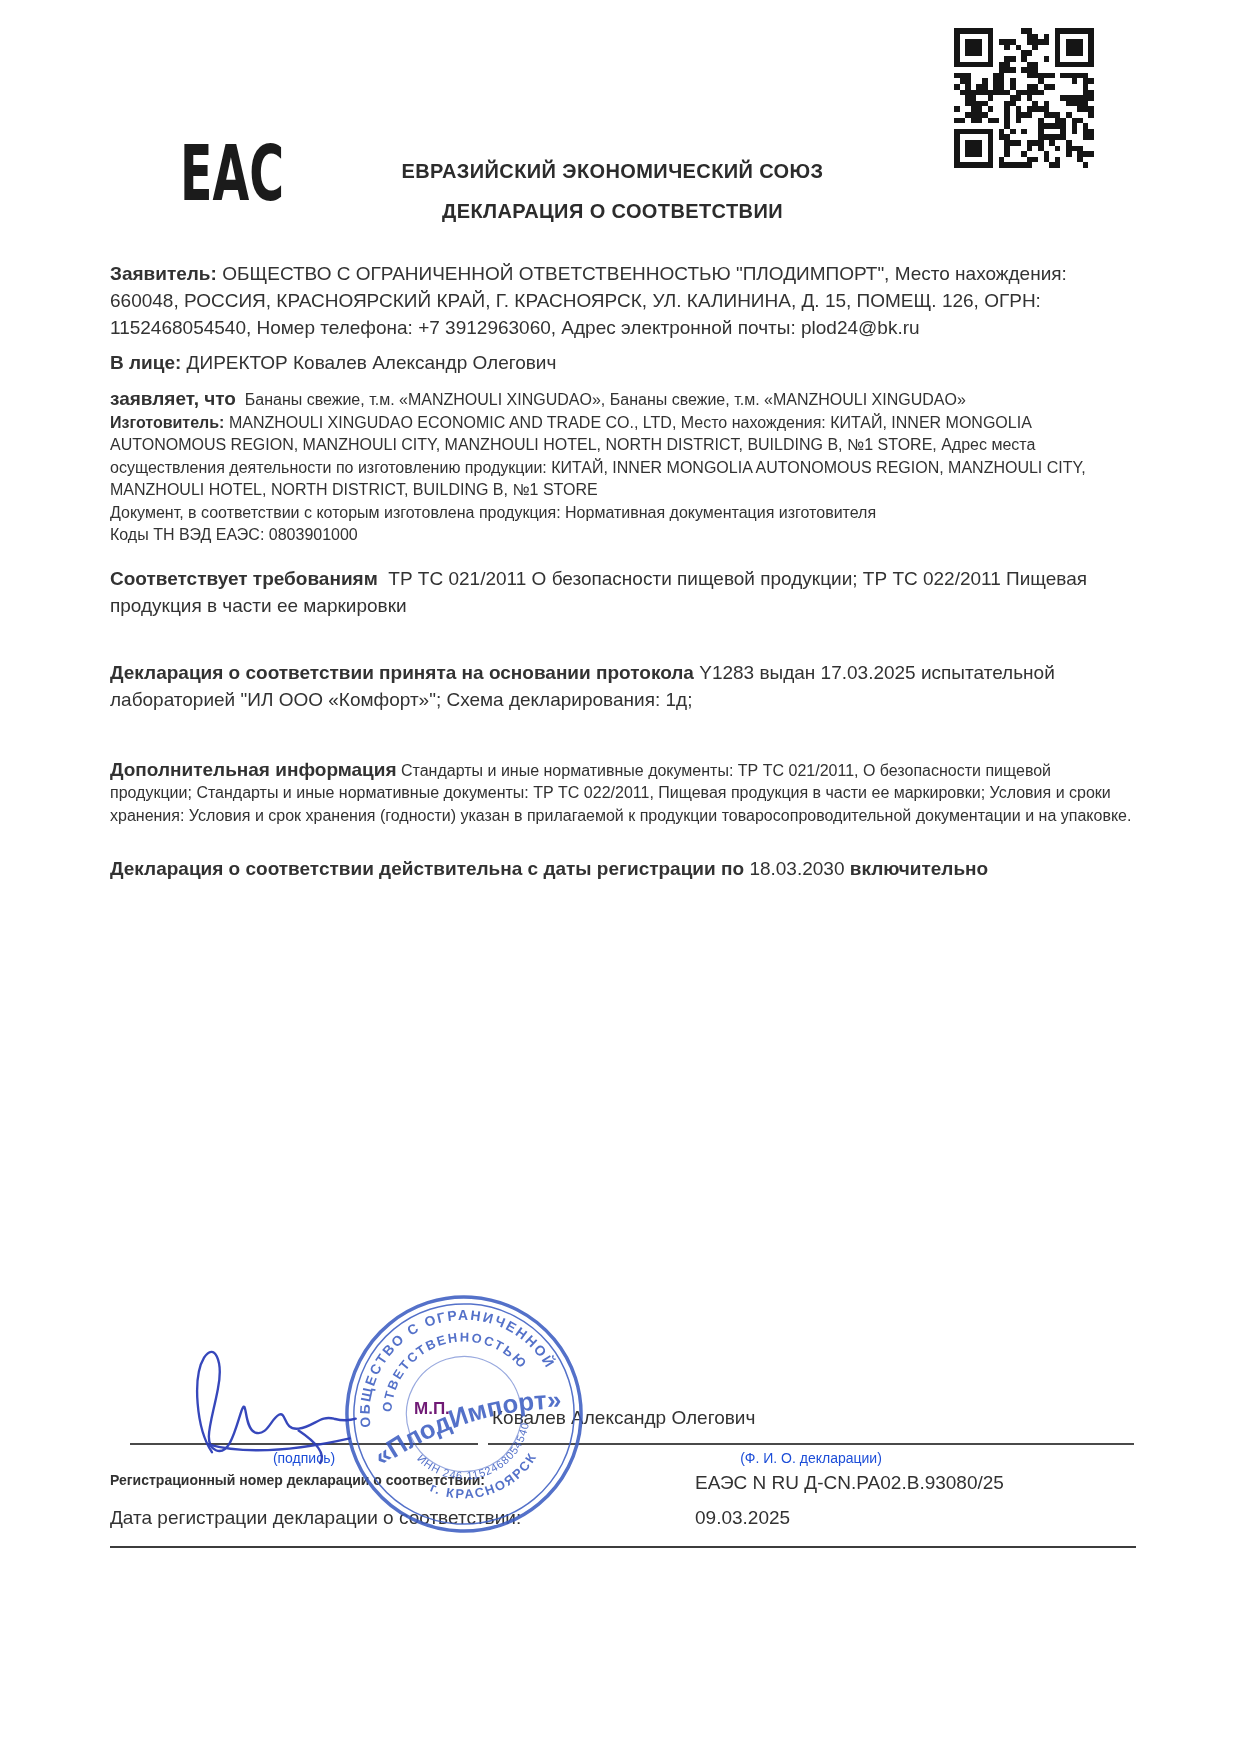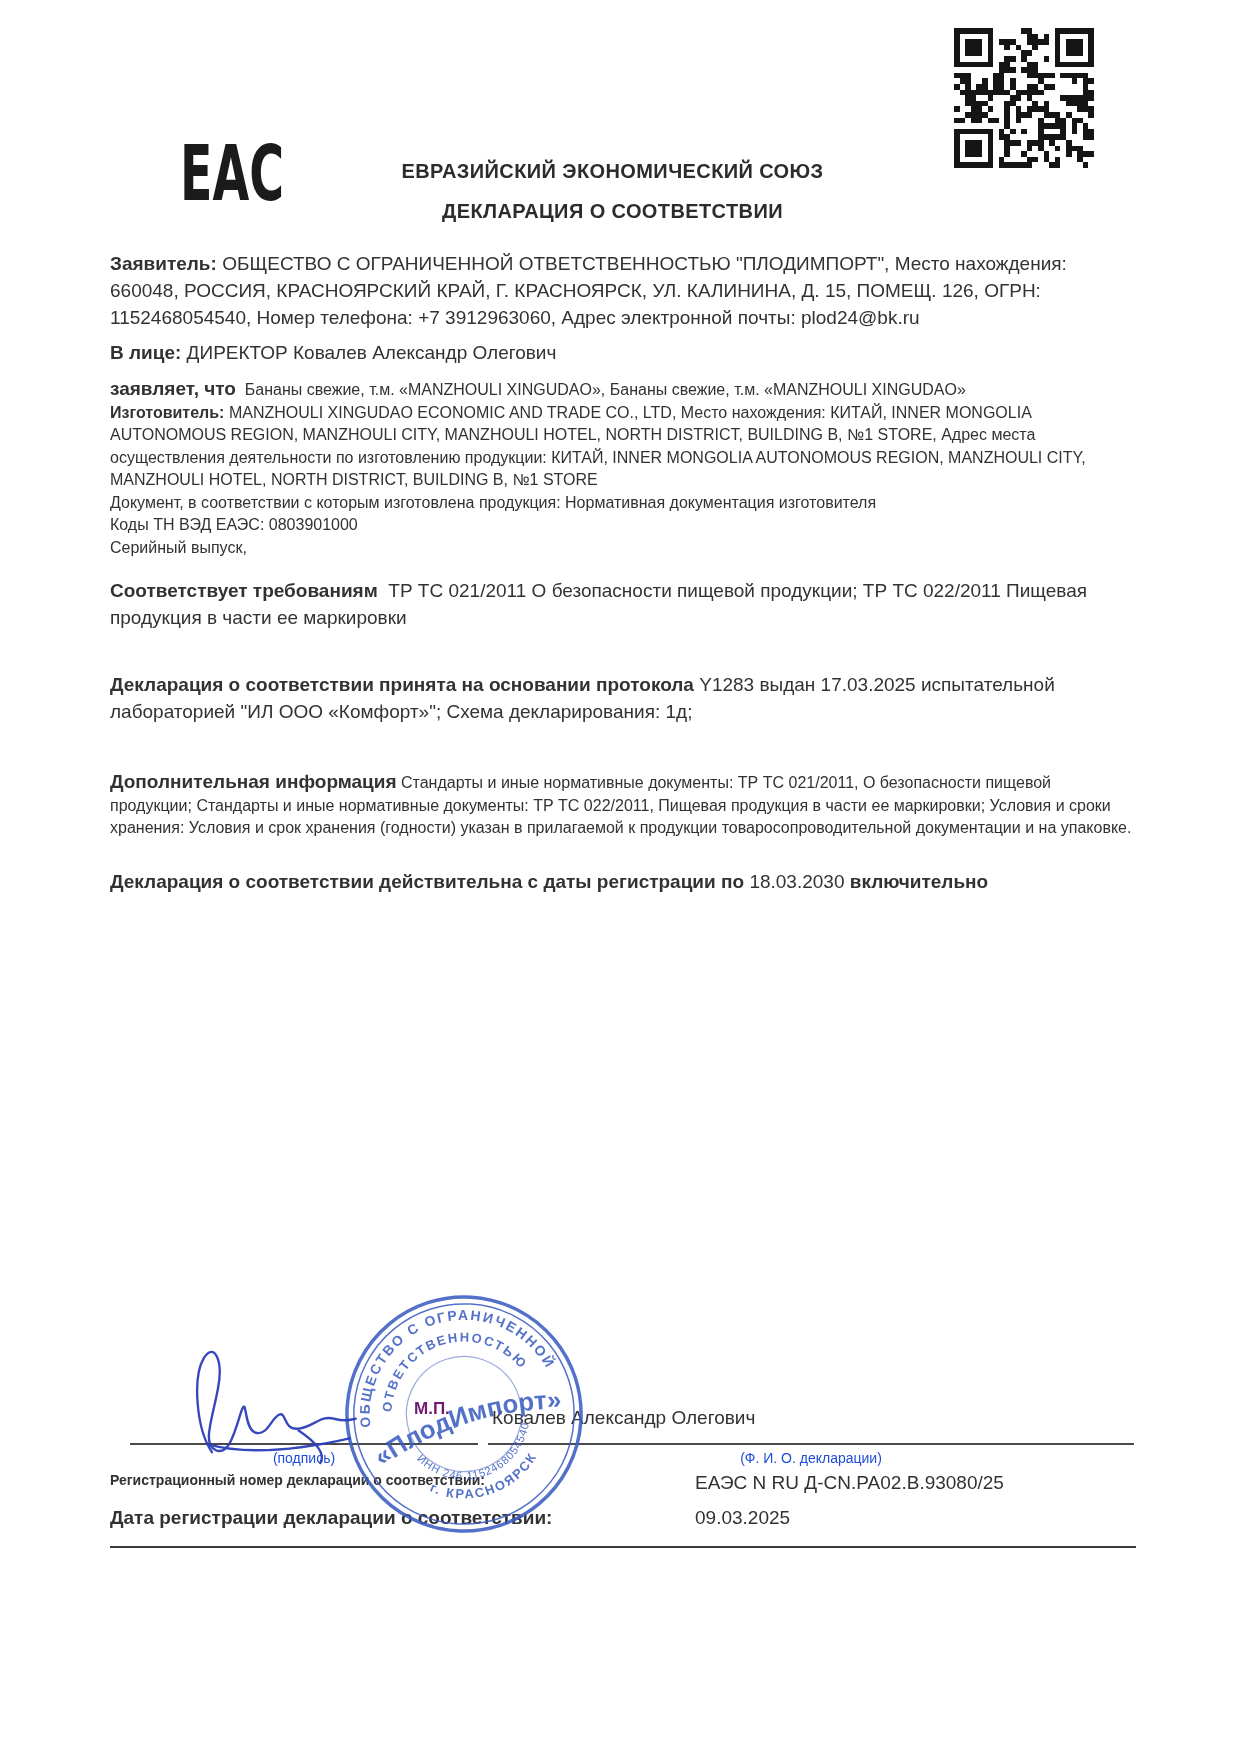--- a/index.html
+++ b/index.html
@@ -13,42 +13,42 @@
 
   .eac-logo { position:absolute; left:176px; top:128px; width:112px; height:84px; }
   .qr { position:absolute; left:952px; top:28px; width:144px; height:140px; }
   .qr svg { width:100%; height:100%; shape-rendering:crispEdges; }
 
   .title { position:absolute; left:0; right:60px; text-align:center;
            font-weight:700; font-size:20px; letter-spacing:.4px; color:#2c2c2c;padding-left:45px; }
   .union-title { top:160px; }
   .doc-title   { top:200px; }
 
-  .content { position:absolute; left:110px; top:250px; width:1026px; }
+  .content { position:absolute; left:110px; top:260px; width:1026px; }
   .body-text  { font-size:19px;   line-height:27px; }
   .small-text { font-size:16px;   line-height:22.5px; }
   .base-size  { font-size:19px; }
   .mt8{margin-top:8px} .mt12{margin-top:12px} .mt18{margin-top:18px}
   .mt28{margin-top:28px} .mt40{margin-top:40px} .mt46{margin-top:46px}
 
   
   .signature { position:absolute; left:182px; top:1338px; width:178px; height:128px; z-index:6; }
   .stamp { position:absolute; left:340px; top:1290px; width:248px; height:248px;
            transform:rotate(-18deg); opacity:.88; z-index:5; }
   .mp { position:absolute; left:414px; top:1399px; font-weight:700; font-size:17px; color:#701a75; z-index:4; }
   .applicant-name { position:absolute; left:492px; top:1407px; font-size:19px; z-index:2; }
   .rule { position:absolute; border-top:2px solid #4a4a4a; height:0; }
   .sig-rule { left:130px; top:1443px; width:348px; }
   .fio-rule { left:488px; top:1443px; width:646px; }
   .caption { position:absolute; top:1450px; text-align:center; font-size:14px; color:#1d4ed8; }
   .sig-caption { left:130px; width:348px; }
   .fio-caption { left:488px; width:646px; }
   .reg-label  { position:absolute; left:110px; top:1472px; font-size:14px; font-weight:700; }
   .reg-value  { position:absolute; left:695px; top:1472px; font-size:19px; }
-  .date-label { position:absolute; left:110px; top:1507px; font-size:19px; font-weight:700; }
+  .date-label { position:absolute; left:110px; top:1507px; font-size:19px; font-weight:400; }
   .date-value { position:absolute; left:695px; top:1507px; font-size:19px; }
   .bottom-rule { left:110px; top:1546px; width:1026px; border-top:2px solid #3c3c3c; }
 </style>
 </head>
 <body>
 
 <div class="page">
 
   <div class="eac-logo">
     <svg viewBox="0 0 112 84" width="112" height="84">
@@ -69,21 +69,20 @@
 
     <p class="body-text"><span class="b">Заявитель:</span> <span>ОБЩЕСТВО С ОГРАНИЧЕННОЙ ОТВЕТСТВЕННОСТЬЮ "ПЛОДИМПОРТ", Место нахождения: 660048, РОССИЯ,  КРАСНОЯРСКИЙ КРАЙ, Г. КРАСНОЯРСК, УЛ. КАЛИНИНА, Д. 15, ПОМЕЩ. 126, ОГРН: 1152468054540, Номер телефона: +7 3912963060, Адрес электронной почты: plod24@bk.ru</span></p>
 
     <p class="body-text mt8"><span class="b">В лице:</span> <span>ДИРЕКТОР Ковалев Александр Олегович</span></p>
 
     <div class="mt12">
       <p class="small-text"><span class="b base-size">заявляет, что</span>&nbsp; <span>Бананы свежие, т.м.  «MANZHOULI XINGUDAO», Бананы свежие, т.м.  «MANZHOULI XINGUDAO»</span></p>
       <p class="small-text"><span class="b">Изготовитель:</span> <span>MANZHOULI XINGUDAO ECONOMIC AND TRADE CO., LTD, Место нахождения: КИТАЙ, INNER MONGOLIA AUTONOMOUS REGION, MANZHOULI CITY, MANZHOULI HOTEL, NORTH DISTRICT, BUILDING B, №1 STORE, Адрес места осуществления деятельности по изготовлению продукции: КИТАЙ, INNER MONGOLIA AUTONOMOUS REGION, MANZHOULI CITY, MANZHOULI HOTEL, NORTH DISTRICT, BUILDING B, №1 STORE</span></p>
       <p class="small-text">Документ, в соответствии с которым изготовлена продукция: Нормативная документация изготовителя</p>
       <p class="small-text">Коды ТН ВЭД ЕАЭС: 0803901000</p>
-      <p class="small-text">Серийный выпуск,</p>
     </div>
 
     <p class="body-text mt18"><span class="b">Соответствует требованиям</span>&nbsp; <span>ТР ТС 021/2011 О безопасности пищевой продукции; ТР ТС 022/2011 Пищевая продукция в части ее маркировки</span></p>
 
     <p class="body-text mt40"><span class="b">Декларация о соответствии принята на основании протокола</span> <span>Y1283 выдан 17.03.2025 испытательной лабораторией "ИЛ ООО «Комфорт»"; Схема декларирования: 1д;</span></p>
 
     <p class="small-text mt46"><span class="b base-size">Дополнительная информация</span> <span>Стандарты и иные нормативные документы: ТР ТС 021/2011, О безопасности пищевой продукции; Стандарты и иные нормативные документы: ТР ТС 022/2011, Пищевая продукция в части ее маркировки; Условия и сроки хранения: Условия и срок хранения (годности) указан в прилагаемой к продукции товаросопроводительной документации и на упаковке.</span></p>
 
     <p class="body-text mt28"><span class="b">Декларация о соответствии действительна с даты регистрации по</span> <span>18.03.2030</span> <span class="b">включительно</span></p>
 

